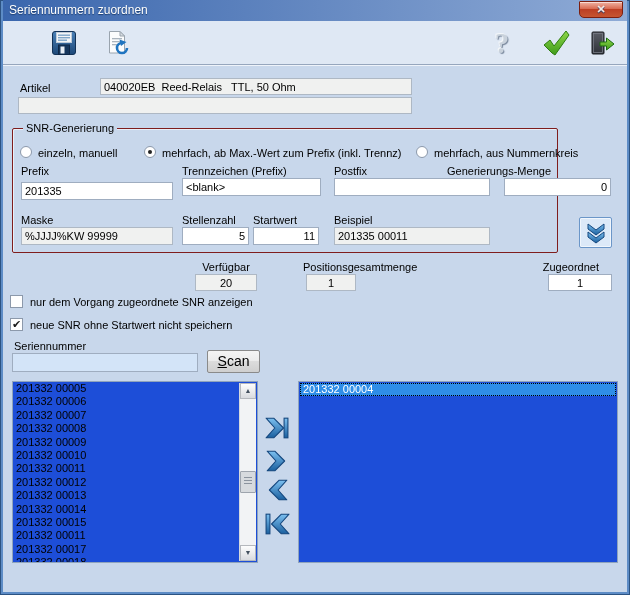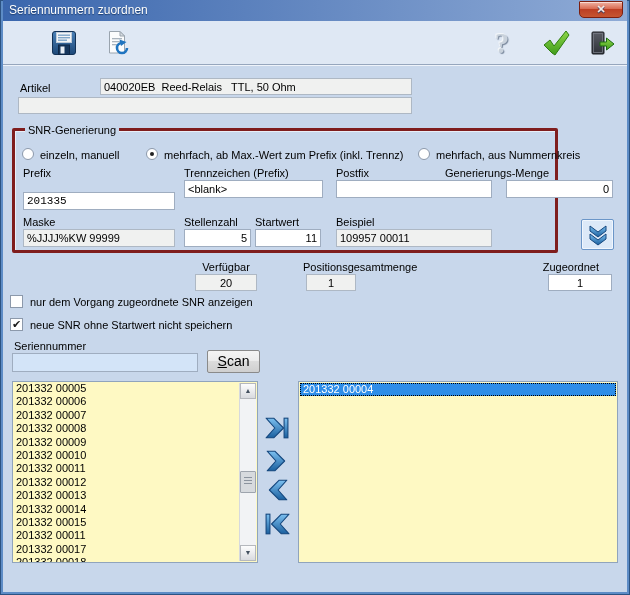--- a/index.html
+++ b/index.html
@@ -11,30 +11,30 @@
   .toolbar{position:absolute;left:0;top:0;width:624px;height:44px;background:#dfe8f4;border-bottom:1px solid #96a6bd;box-shadow:0 1px 0 #eef3fa;}
   .tbtn{position:absolute;top:7px;width:30px;height:30px;cursor:pointer;display:flex;align-items:center;justify-content:center;}
   .help-glyph{font-family:"Liberation Serif",serif;font-size:29px;font-weight:bold;color:#c9d2dc;text-shadow:-1px -1px 0 #f4f7fa,1px 1px 1px #76859a;}
   .label{position:absolute;font-size:11px;color:#000;white-space:nowrap;}
   .field{position:absolute;font-size:11px;line-height:15px;padding:1px 3px;white-space:pre;overflow:hidden;}
   .gray{background:#f0f1f0;border:1px solid #aeb8c4;color:#000;}
   .white{background:#fff;border:1px solid #9fadc0;}
   input.white{font-size:11px;padding:1px 3px;outline:none;position:absolute;}
   .ralign{text-align:right;}
   .calign{text-align:center;}
-  .groupbox{position:absolute;left:9px;top:107px;width:546px;height:125px;border:3px solid #7f1d1d;border-radius:2px;box-shadow:inset 1px 1px 0 #e9eff8;}
+  .groupbox{position:absolute;left:9px;top:107px;width:546px;height:125px;border:1px solid #7f1d1d;border-radius:2px;box-shadow:inset 1px 1px 0 #e9eff8;}
   .grouptitle{position:absolute;left:10px;top:-7px;background:#c8d7eb;padding:0 3px;font-size:11px;}
   .radio{position:absolute;width:12px;height:12px;border:1px solid #8c99ab;border-radius:50%;background:#fff;cursor:pointer;}
   .radio.on::after{content:"";position:absolute;left:3px;top:3px;width:4px;height:4px;border-radius:50%;background:#222;}
   .checkbox{position:absolute;width:13px;height:13px;border:1px solid #8c99ab;background:#fff;cursor:pointer;font-size:11px;line-height:11px;text-align:center;color:#1a1a1a;}
   .greenbar{position:absolute;left:295px;top:294px;width:320px;height:16px;background:#33cc33;font-size:11px;line-height:16px;padding-left:2px;}
   .scan-btn{position:absolute;left:204px;top:329px;width:53px;height:23px;background:linear-gradient(#f4f4f4,#ececec 45%,#dcdcdc 50%,#cfcfcf);border:1px solid #8a8a8a;border-radius:2px;cursor:pointer;}
   .scan-btn span{display:block;font-size:14px;line-height:21px;text-align:center;}
   .scan-btn span::first-letter{text-decoration:underline;}
-  .listbox{position:absolute;top:360px;height:182px;background:#fef9c3;border:1px solid #90a4bc;overflow:hidden;}
+  .listbox{position:absolute;top:360px;height:182px;background:#1d4ed8;border:1px solid #90a4bc;overflow:hidden;}
   .listbox .list-item{height:13.4px;line-height:13.4px;font-size:11px;padding-left:3px;white-space:pre;cursor:default;}
   #assigned-list .list-item.selected{background:#2f8ee8;color:#fff;outline:1px dotted #000;outline-offset:-1px;margin:1px;}
   .vscroll{position:absolute;right:1px;top:1px;bottom:1px;width:17px;background:#f2f3f5;border-left:1px solid #d6d9dd;}
   .sbtn{position:absolute;left:0;width:16px;height:16px;background:linear-gradient(#fdfdfd,#d9dbdf);border:1px solid #b5b8bd;font-size:7px;line-height:14px;text-align:center;color:#44515f;cursor:pointer;}
   .sthumb{position:absolute;left:0;top:88px;width:16px;height:22px;background:#d7dade;border:1px solid #9ea4ad;border-radius:1px;cursor:pointer;}
   .sthumb::after{content:"";position:absolute;left:3px;top:8px;width:8px;height:1px;background:#8b939e;box-shadow:0 3px 0 #8b939e,0 -3px 0 #8b939e;}
   .xferbtn{position:absolute;left:259px;width:30px;height:26px;cursor:pointer;display:flex;align-items:center;justify-content:center;}
   .chev-down-btn{position:absolute;left:566px;top:88px;width:33px;height:31px;background:#dce9f8;border:1px solid #6b96c8;border-radius:2px;cursor:pointer;display:flex;align-items:center;justify-content:center;box-shadow:inset 0 0 0 1px #f0f6fd;}
   svg{display:block;}
 </style>
@@ -129,42 +129,42 @@
       <div class="radio" style="left:7px;top:17px"></div>
       <div class="label" style="left:25px;top:18px">einzeln, manuell</div>
 
       <div class="radio on" style="left:131px;top:17px"></div>
       <div class="label" style="left:149px;top:18px">mehrfach, ab Max.-Wert zum Prefix (inkl. Trennz)</div>
 
       <div class="radio" style="left:403px;top:17px"></div>
       <div class="label" style="left:421px;top:18px">mehrfach, aus Nummernkreis</div>
 
       <div class="label" style="left:8px;top:36px">Prefix</div>
-      <input class="white" style="left: 8px; top: 61px; width: 152px; height: 18px; font-family: Liberation Mono, monospace;" value="201335">
+      <input class="white" style="left: 8px; top: 53px; width: 152px; height: 18px;" value="201335">
 
       <div class="label" style="left:169px;top:36px">Trennzeichen (Prefix)</div>
       <input class="white" style="left: 169px; top: 49px; width: 139px; height: 18px;" value="&lt;blank&gt;">
 
       <div class="label" style="left:321px;top:36px">Postfix</div>
       <input class="white" style="left: 321px; top: 49px; width: 156px; height: 18px;" value="">
 
       <div class="label" style="right:6px;top:36px">Generierungs-Menge</div>
       <input class="white ralign" style="left: 491px; top: 49px; width: 107px; height: 18px;" value="0">
 
       <div class="label" style="left:8px;top:85px">Maske</div>
       <div class="field gray" style="left:8px;top:98px;width:152px;height:18px">%JJJJ%KW 99999</div>
 
       <div class="label" style="left:169px;top:85px">Stellenzahl</div>
       <input class="white ralign" style="left: 169px; top: 98px; width: 67px; height: 18px;" value="5">
 
       <div class="label" style="left:240px;top:85px">Startwert</div>
       <input class="white ralign" style="left: 240px; top: 98px; width: 66px; height: 18px;" value="11">
 
       <div class="label" style="left:321px;top:85px">Beispiel</div>
-      <div class="field gray" style="left:321px;top:98px;width:156px;height:18px">109957 00011</div>
+      <div class="field gray" style="left:321px;top:98px;width:156px;height:18px">201335 00011</div>
 
       <div class="chev-down-btn">
         <span>
           <svg width="24" height="24" viewBox="0 0 24 24">
             <polygon points="4,3 12,9 20,3 20,8 12,14 4,8" fill="url(#gBlue)" stroke="#14477e" stroke-linejoin="round"></polygon>
             <polygon points="4,11 12,17 20,11 20,16 12,22 4,16" fill="url(#gBlue)" stroke="#14477e" stroke-linejoin="round"></polygon>
           </svg>
         </span>
       </div>
     </div>

